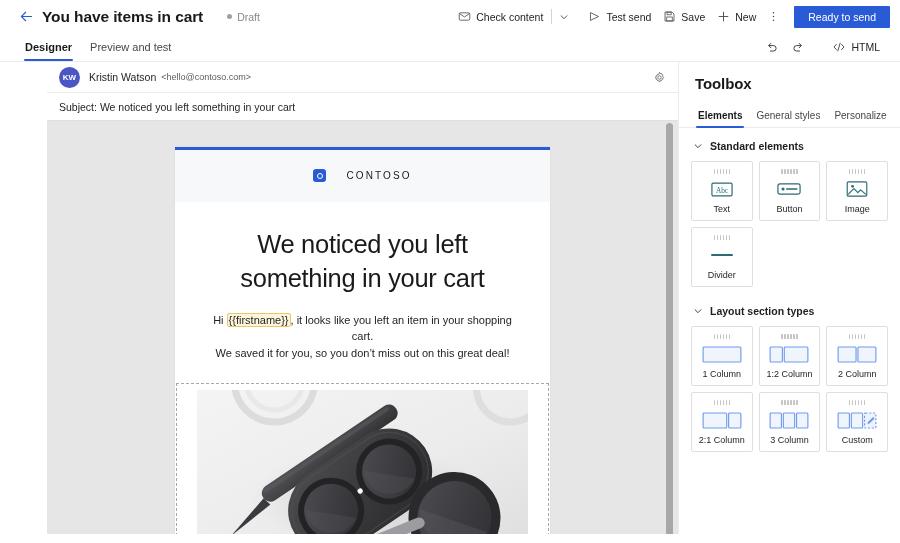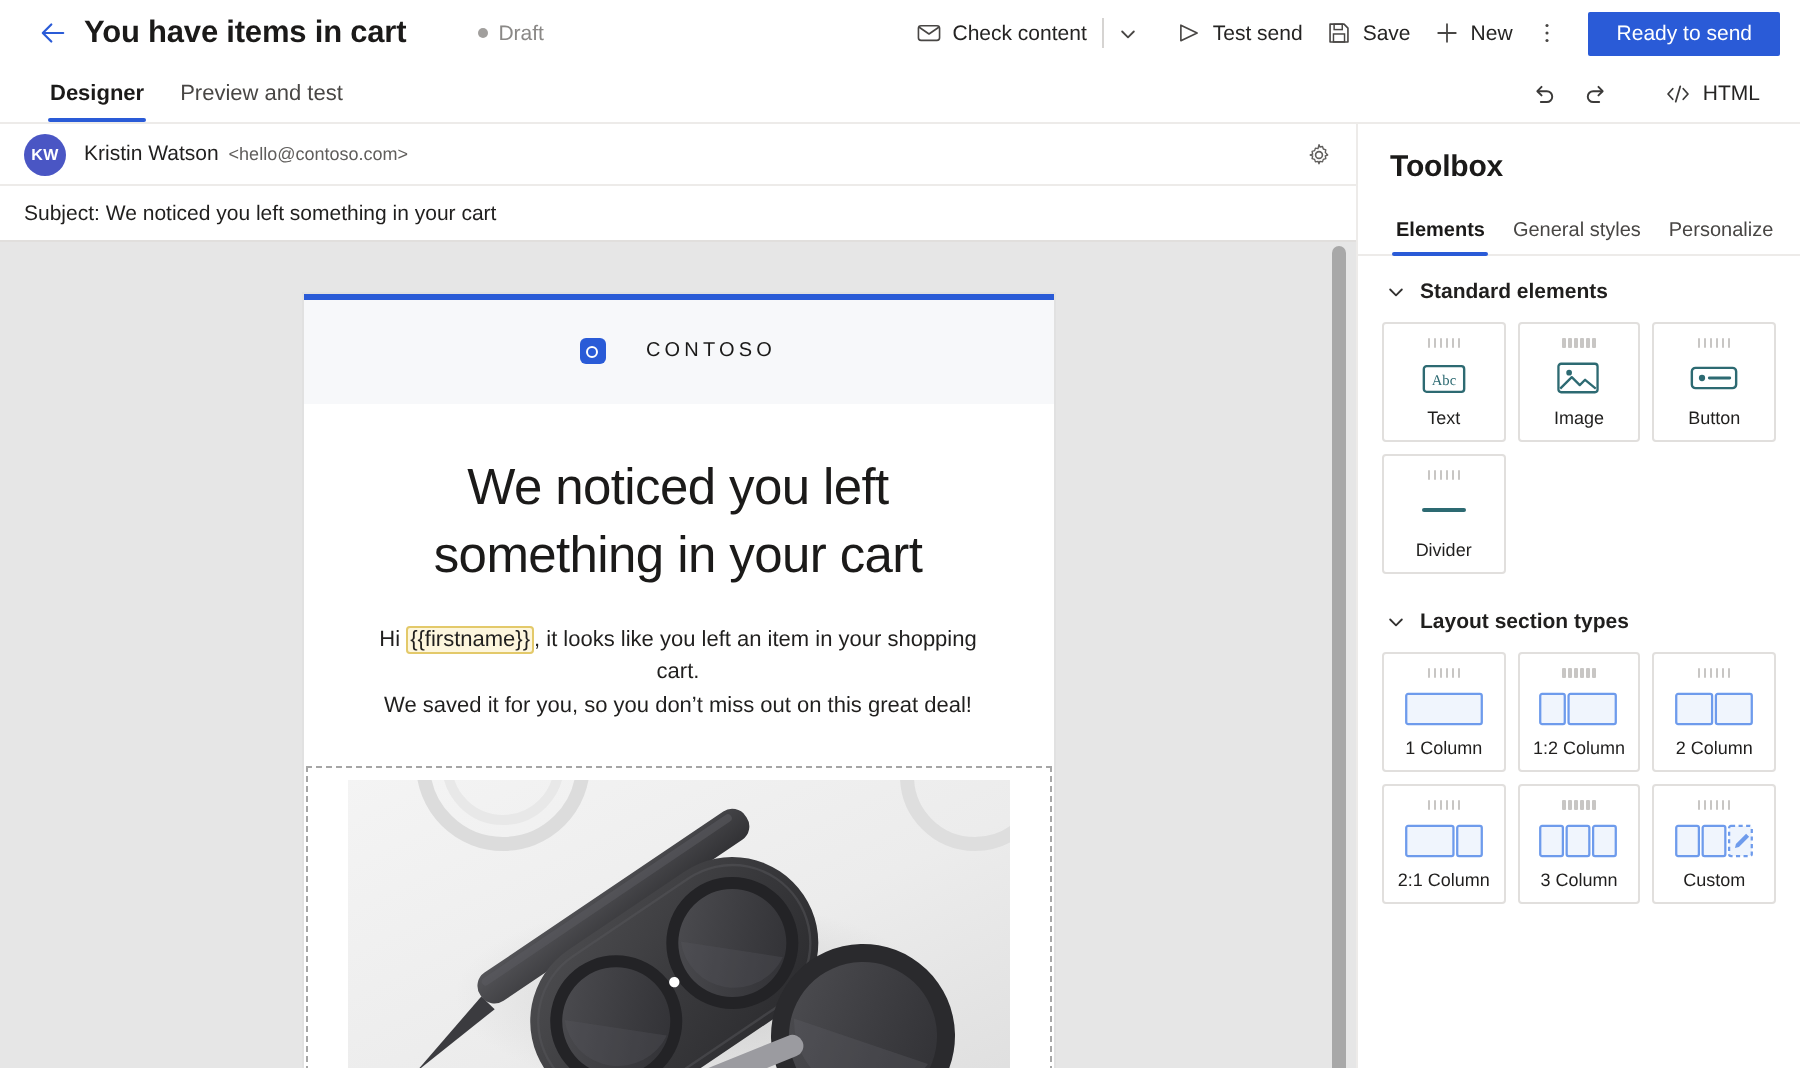--- a/index.html
+++ b/index.html
@@ -23,21 +23,21 @@
   .back-btn {
     width: 20px; height: 20px; display: flex; align-items: center; justify-content: center;
     color: #2a5bd7; cursor: pointer; flex: 0 0 auto; margin-right: 6px;
   }
   .doc-title {
     font-size: 15.5px; font-weight: 600; color: #1b1a19;
     letter-spacing: -0.1px; white-space: nowrap;
   }
   .status-chip {
     display: flex; align-items: center; gap: 5px;
-    margin-left: 36px; font-size: 10.5px; color: #8a8886; white-space: nowrap;
+    margin-left: 24px; font-size: 10.5px; color: #8a8886; white-space: nowrap;
   }
   .status-dot { width: 5px; height: 5px; border-radius: 50%; background: #a19f9d; display: block; }
   .cmd-spacer { flex: 1 1 auto; }
   .cmd-group { display: flex; align-items: center; gap: 0; }
   .cmd-item {
     display: flex; align-items: center; gap: 5px;
     height: 26px; padding: 0 6px;
     font-size: 10.5px; color: #252423; white-space: nowrap; cursor: pointer;
     border-radius: 2px;
   }
@@ -86,21 +86,21 @@
   }
   .html-btn {
     display: flex; align-items: center; gap: 5px;
     padding: 0 6px; height: 24px; font-size: 10.5px; color: #252423; cursor: pointer;
     margin-left: 14px; border-radius: 2px; white-space: nowrap;
   }
 
   
   .body { flex: 1 1 auto; display: flex; min-height: 0; }
 
-  .editor { position: relative; flex: 1 1 auto; display: flex; flex-direction: column; min-width: 0; background: #ffffff; }
+  .editor { position: relative; flex: 1 1 auto; display: flex; flex-direction: column; min-width: 0; background: #ffffff; margin-left: 47px; }
 
   
   .sender-row {
     height: 31px; flex: 0 0 31px;
     display: flex; align-items: center; padding: 0 8px 0 12px;
     border-bottom: 1px solid #edebe9; background: #ffffff;
   }
   .avatar {
     width: 21px; height: 21px; border-radius: 50%;
     background: #4a56c4; color: #ffffff;
@@ -516,46 +516,46 @@
           <div class="tb-card">
             <span class="grip">
                 <i></i>
                 <i></i>
                 <i></i>
                 <i></i>
                 <i></i>
                 <i></i>
               </span>
             <span class="tb-glyph">
+              <svg width="24" height="12" viewBox="0 0 26 13" fill="none" aria-hidden="true">
+                <rect x="1" y="1" width="24" height="11" rx="2" stroke="#2d6a72" stroke-width="1.3"></rect>
+                <circle cx="6.5" cy="6.5" r="1.7" fill="#2d6a72"></circle>
+                <path d="M10.5 6.5h11" stroke="#2d6a72" stroke-width="1.6" stroke-linecap="round"></path>
+              </svg>
+            </span>
+            <span class="tb-label">Button</span>
+          </div>
+
+          <div class="tb-card">
+            <span class="grip">
+                <i></i>
+                <i></i>
+                <i></i>
+                <i></i>
+                <i></i>
+                <i></i>
+              </span>
+            <span class="tb-glyph">
               <svg width="22" height="16" viewBox="0 0 24 18" fill="none" aria-hidden="true">
                 <rect x="1" y="1" width="22" height="16" rx="1.5" stroke="#2d6a72" stroke-width="1.3"></rect>
                 <circle cx="7" cy="6" r="1.6" fill="#2d6a72"></circle>
                 <path d="M2 15l6.5-6.5 4.5 4.5 3-3L22 15" stroke="#2d6a72" stroke-width="1.3" stroke-linejoin="round" fill="none"></path>
               </svg>
             </span>
             <span class="tb-label">Image</span>
-          </div>
-
-          <div class="tb-card">
-            <span class="grip">
-                <i></i>
-                <i></i>
-                <i></i>
-                <i></i>
-                <i></i>
-                <i></i>
-              </span>
-            <span class="tb-glyph">
-              <svg width="24" height="12" viewBox="0 0 26 13" fill="none" aria-hidden="true">
-                <rect x="1" y="1" width="24" height="11" rx="2" stroke="#2d6a72" stroke-width="1.3"></rect>
-                <circle cx="6.5" cy="6.5" r="1.7" fill="#2d6a72"></circle>
-                <path d="M10.5 6.5h11" stroke="#2d6a72" stroke-width="1.6" stroke-linecap="round"></path>
-              </svg>
-            </span>
-            <span class="tb-label">Button</span>
           </div>
 
           <div class="tb-card">
             <span class="grip">
                 <i></i>
                 <i></i>
                 <i></i>
                 <i></i>
                 <i></i>
                 <i></i>

